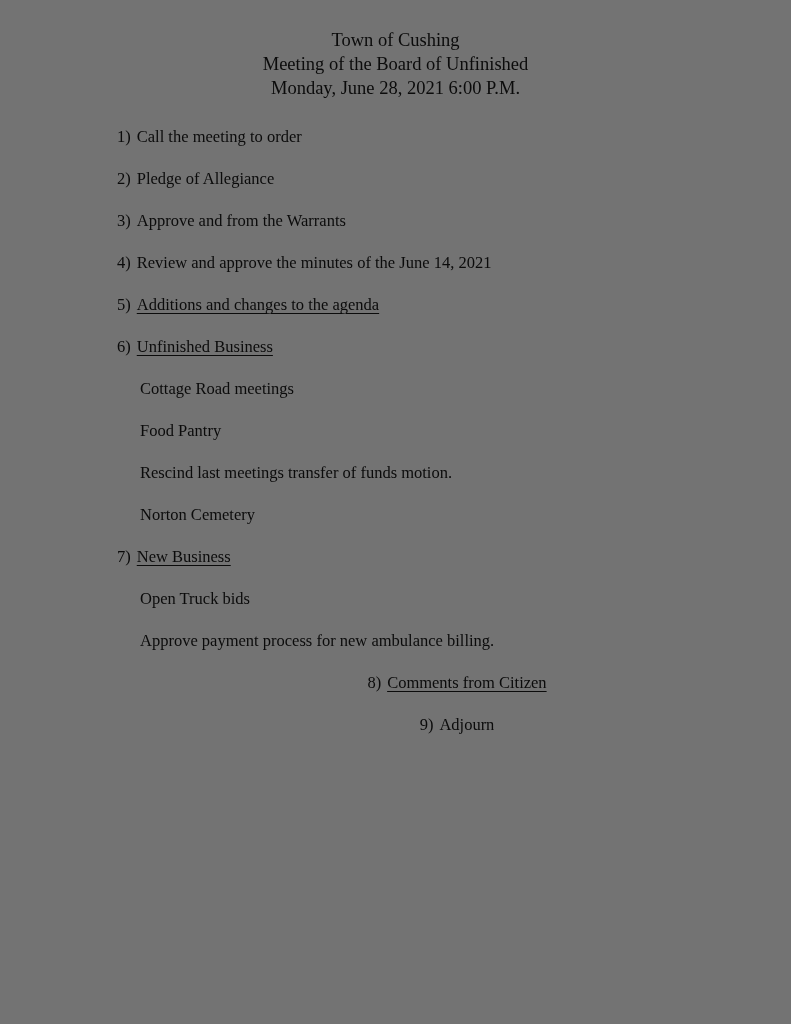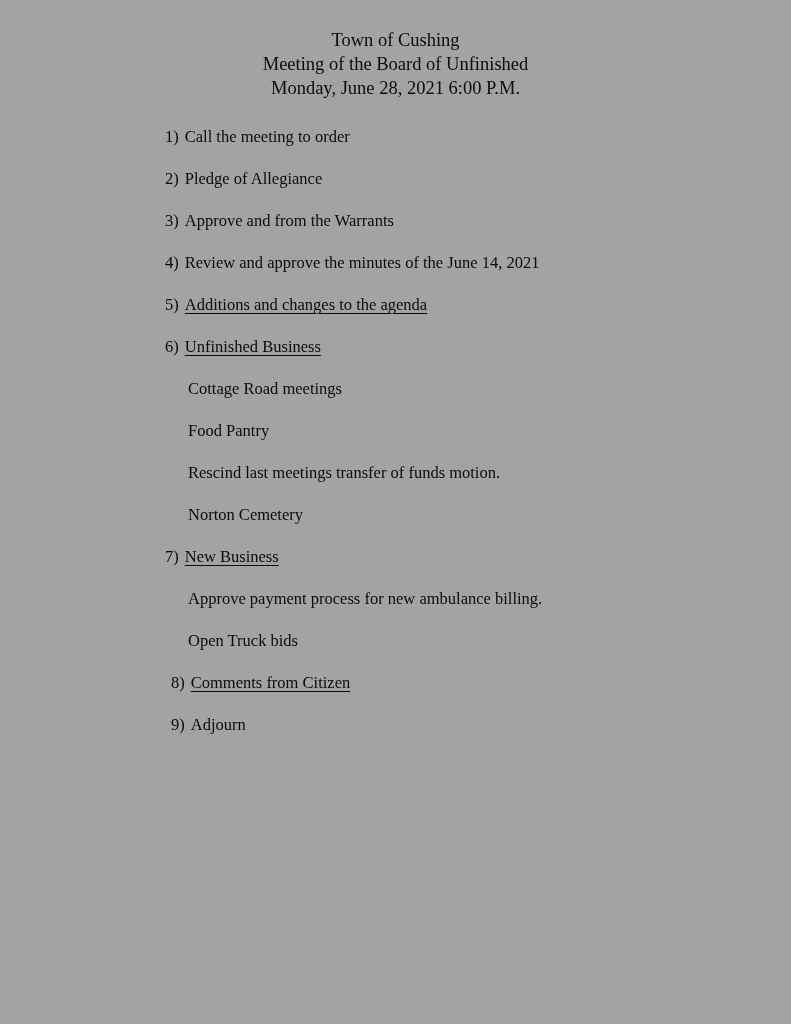--- a/index.html
+++ b/index.html
@@ -4,21 +4,21 @@
 <style>
   html, body {
     margin: 0;
     padding: 0;
     background: #e8e8e8;
   }
   .page {
     position: relative;
     width: 791px;
     height: 1024px;
-    background: #a3a3a3;
+    background: #737373;
     font-family: "Liberation Serif", "DejaVu Serif", serif;
     color: #0b0b0b;
     overflow: hidden;
     box-sizing: border-box;
   }
   .header {
     padding-top: 28px;
     text-align: center;
     font-size: 18.5px;
     line-height: 24px;
@@ -27,25 +27,24 @@
   .header div { white-space: nowrap; }
   .agenda {
     margin: 27px 0 0 117px;
     font-size: 16.5px;
   }
   .row {
     height: 20px;
     margin-bottom: 22px;
     white-space: nowrap;
     line-height: 20px;
-    margin-left: 48px;
   }
   .row .num { margin-right: 6px; }
   .row.sub { padding-left: 23px; }
-  .row.shift { padding-left: 6px; }
+  .row.shift { padding-left: 6px; text-align: center; }
   .u { text-decoration: underline; text-underline-offset: 3px; text-decoration-thickness: 1.2px; }
 </style>
 </head>
 <body>
 
 <div class="page">
 
   <div class="header">
     <div>Town of Cushing</div>
     <div>Meeting of the Board of Unfinished</div>
@@ -93,25 +92,25 @@
     <div class="row sub">
       <span>Norton Cemetery</span>
     </div>
 
     <div class="row">
       <span class="num">7)</span><span class="txt u">New Business</span>
     </div>
 
 
     <div class="row sub">
-      <span>Approve payment process for new ambulance billing.</span>
+      <span>Open Truck bids</span>
     </div>
 
     <div class="row sub">
-      <span>Open Truck bids</span>
+      <span>Approve payment process for new ambulance billing.</span>
     </div>
 
     <div class="row shift">
       <span class="num">8)</span><span class="txt u">Comments from Citizen</span>
     </div>
 
     <div class="row shift">
       <span class="num">9)</span><span class="txt">Adjourn</span>
     </div>
 

